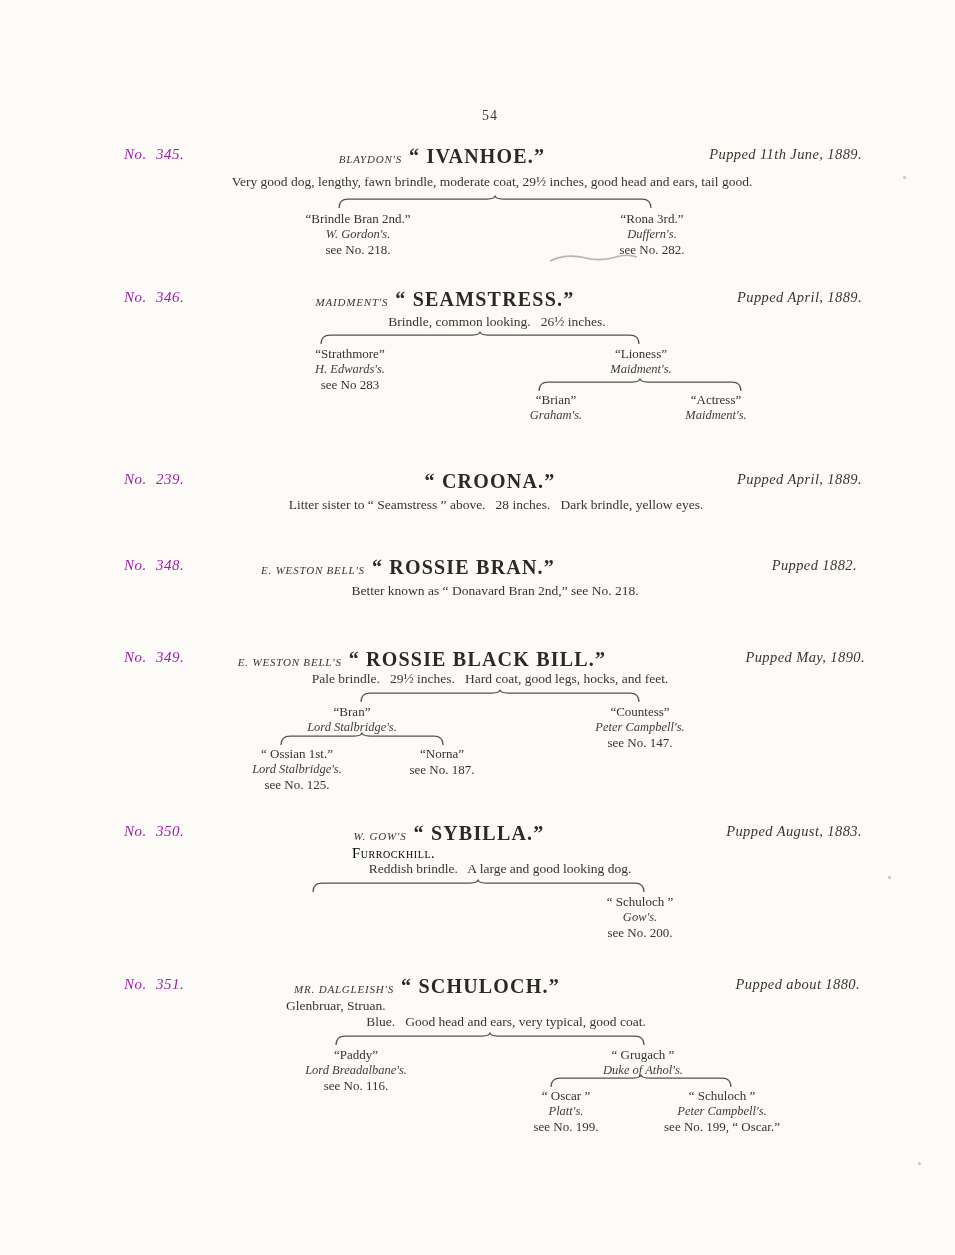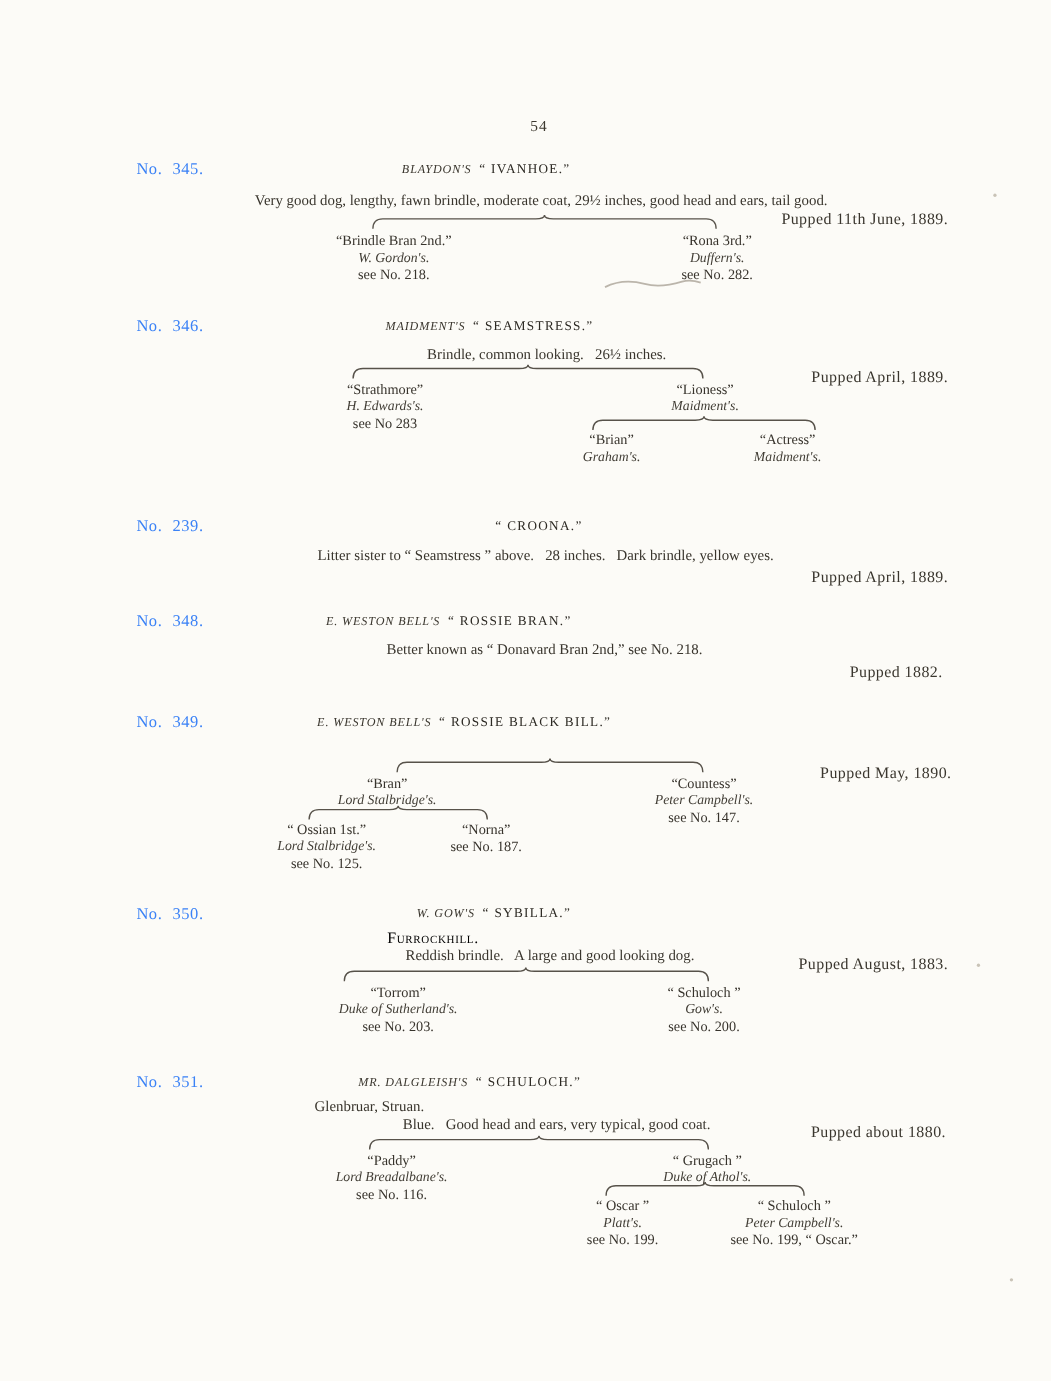--- a/index.html
+++ b/index.html
@@ -13,25 +13,25 @@
   }
   .page {
     position: relative; width: 955px; height: 1255px;
     background: #fcfbf7;
     overflow: hidden;
   }
   .entry { position: absolute; inset: 0; pointer-events: none; }
   .abs { position: absolute; }
   .cx { transform: translateX(-50%); white-space: nowrap; }
   .page-number { font-size: 14px; letter-spacing: 1px; color: #3c382f; }
-  .entry-no { font-size: 15px; letter-spacing: .5px; word-spacing: 5px; color: #3b82f6; }
+  .entry-no { font-size: 15px; letter-spacing: .5px; word-spacing: 5px; color: #a21caf; font-style: italic; }
   .title { font-size: 15px; }
   .owner { font-style: italic; font-size: 11px; letter-spacing: .8px; margin-right: 7px; color: #3a362e; }
-  .dog { font-weight: normal; font-size: 12px; letter-spacing: 1.2px; color: #2c2923; }
-  .pupped { font-size: 14.5px; letter-spacing: .4px; color: #3a362e; margin-top: 46px; }
+  .dog { font-weight: bold; font-size: 20px; letter-spacing: 1.2px; color: #2c2923; }
+  .pupped { font-style: italic; font-size: 14.5px; letter-spacing: .4px; color: #3a362e; }
   .desc { font-size: 13.5px; white-space: pre; color: #39352d; }
   .kennel-sc { font-variant: small-caps; font-size: 14.5px; letter-spacing: .6px; color: #000000; }
   .kennel { font-size: 13.5px; color: #39352d; }
   .pcol { text-align: center; font-size: 13px; line-height: 15.5px; color: #37332c; }
   .pcol .powner { font-style: italic; font-size: 12.5px; color: #413d35; }
   .brace path { fill: none; stroke: #57524a; stroke-width: 1.25; }
   .smudge path { fill: none; stroke: #a59e91; stroke-width: 1.6; opacity: .75; }
   .speck { width: 3px; height: 3px; border-radius: 50%; background: #c9c3b7; }
 </style>
 </head>
@@ -105,20 +105,21 @@
     <span class="abs entry-no" style="left:124px; top:557px">No. 348.</span>
     <span class="abs cx title" style="left:408px; top:556px"><span class="owner">E. WESTON BELL'S</span><span class="dog">“ ROSSIE BRAN.”</span></span>
     <span class="abs pupped" style="right:98px; top:557px">Pupped 1882.</span>
     <div class="abs cx desc" style="left:495px; top:583px">Better known as “ Donavard Bran 2nd,” see No. 218.</div>
   </section>
 
   <section class="entry">
     <span class="abs entry-no" style="left:124px; top:649px">No. 349.</span>
     <span class="abs cx title" style="left:422px; top:648px"><span class="owner">E. WESTON BELL'S</span><span class="dog">“ ROSSIE BLACK BILL.”</span></span>
     <span class="abs pupped" style="right:90px; top:649px">Pupped May, 1890.</span>
+    <div class="abs cx desc" style="left:490px; top:671px">Pale brindle.   29½ inches.   Hard coat, good legs, hocks, and feet.</div>
     <svg class="abs brace" style="left:360px; top:689px" width="280" height="14" viewBox="0 0 280 14">
         <path d="M1,13 Q1,4 10,4 L132,4 Q140,4 140,0.5 Q140,4 148,4 L270,4 Q279,4 279,13"></path>
       </svg>
     <div class="abs cx pcol" style="left:352px; top:704px">
       <div>“Bran”</div>
       <div class="powner">Lord Stalbridge's.</div>
     </div>
     <div class="abs cx pcol" style="left:640px; top:704px">
       <div>“Countess”</div>
       <div class="powner">Peter Campbell's.</div>
@@ -140,25 +141,20 @@
 
   <section class="entry">
     <span class="abs entry-no" style="left:124px; top:823px">No. 350.</span>
     <span class="abs cx title" style="left:449px; top:822px"><span class="owner">W. GOW'S</span><span class="dog">“ SYBILLA.”</span></span>
     <span class="abs pupped" style="right:93px; top:823px">Pupped August, 1883.</span>
     <div class="abs kennel-sc" style="left:352px; top:845px">Furrockhill.</div>
     <div class="abs cx desc" style="left:500px; top:861px">Reddish brindle.   A large and good looking dog.</div>
     <svg class="abs brace" style="left:312px; top:879px" width="333" height="14" viewBox="0 0 333 14">
         <path d="M1,13 Q1,4 10,4 L158,4 Q166,4 166,0.5 Q166,4 174,4 L323,4 Q332,4 332,13"></path>
       </svg>
-    <div class="abs cx pcol" style="left:362px; top:894px">
-      <div>“Torrom”</div>
-      <div class="powner">Duke of Sutherland's.</div>
-      <div>see No. 203.</div>
-    </div>
     <div class="abs cx pcol" style="left:640px; top:894px">
       <div>“ Schuloch ”</div>
       <div class="powner">Gow's.</div>
       <div>see No. 200.</div>
     </div>
   </section>
 
   <section class="entry">
     <span class="abs entry-no" style="left:124px; top:976px">No. 351.</span>
     <span class="abs cx title" style="left:427px; top:975px"><span class="owner">MR. DALGLEISH'S</span><span class="dog">“ SCHULOCH.”</span></span>

